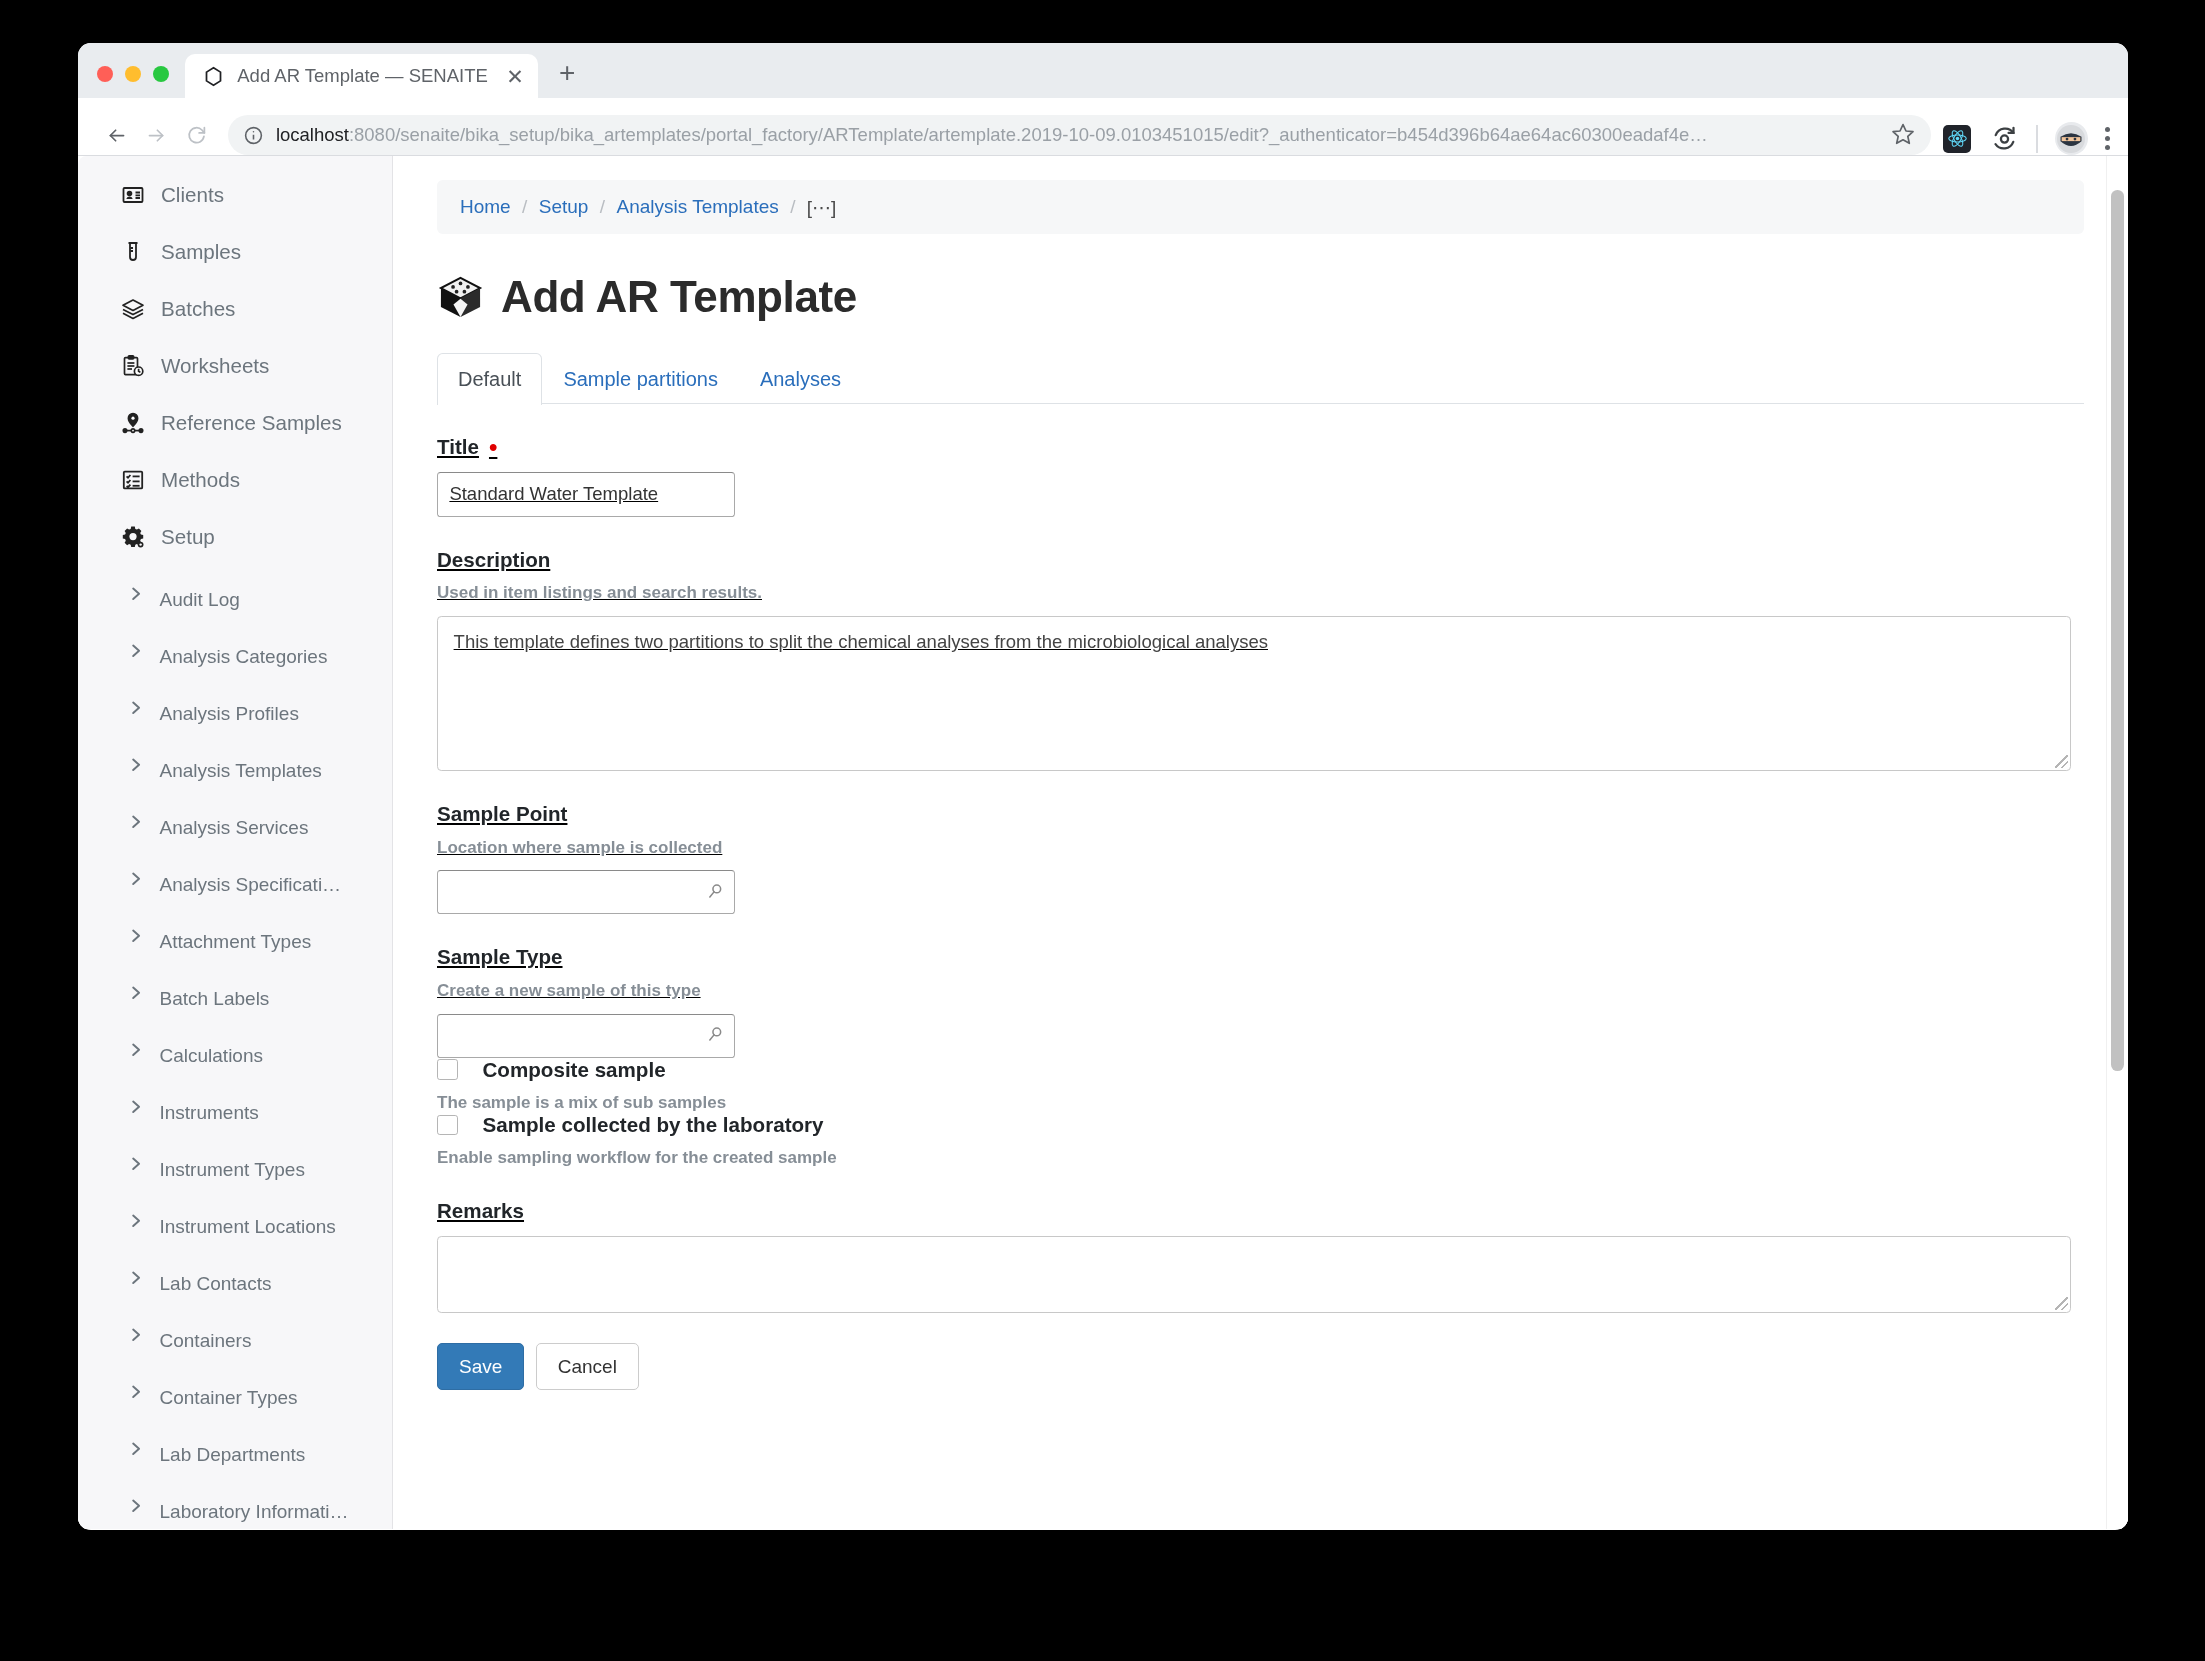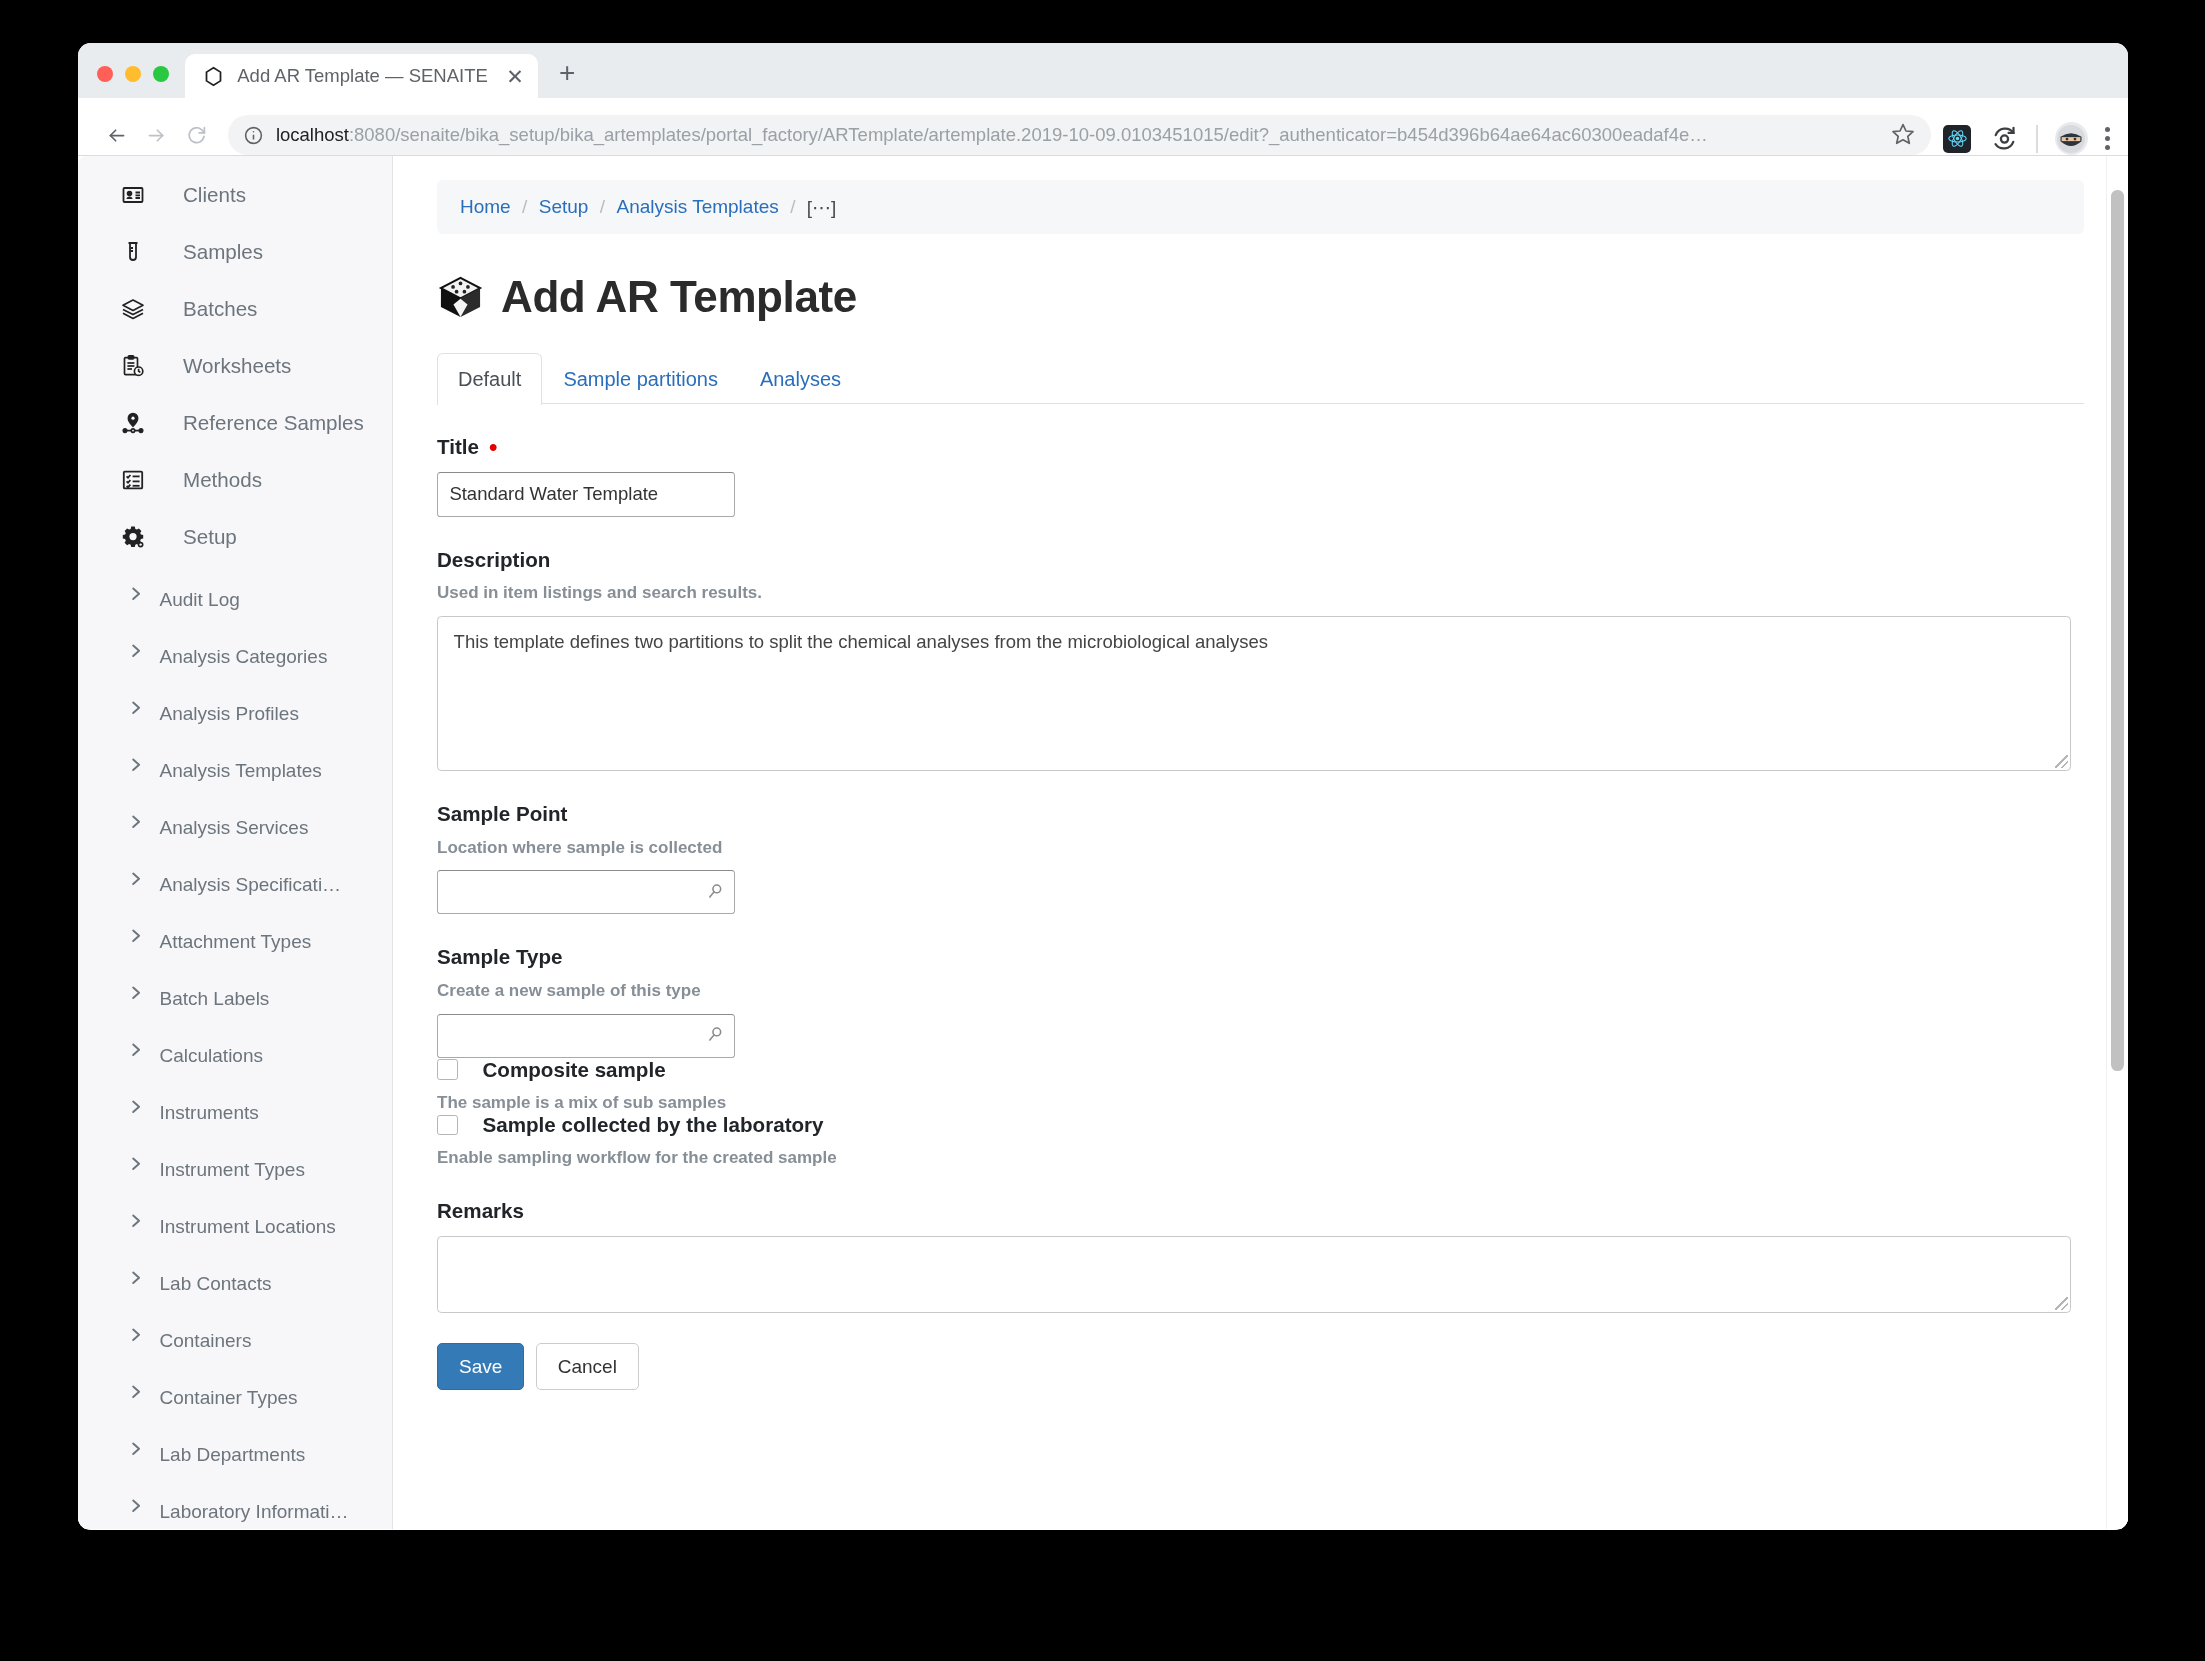--- a/index.html
+++ b/index.html
@@ -146,21 +146,20 @@
     padding-top: 10px;
     box-sizing: border-box;
     border-top-left-radius: 8.5px;
     overflow: hidden;
   }
   .nav-item {
     display: flex; align-items: center;
     padding: 0 0 0 41px;
     height: 57px;
     cursor: pointer;
-    gap: 22px;
   }
   .nav-item .ico {
     width: 28px; height: 28px;
     flex: 0 0 auto;
     margin-right: 14px;
     display: flex; align-items: center; justify-content: center;
   }
   .nav-item .lbl {
     font-size: 20.6px;
     color: #6c757d;
@@ -239,21 +238,21 @@
     border-radius: 5.7px 5.7px 0 0;
     position: relative;
     top: 1.4px;
   }
   .tab-link.active {
     color: #495057;
     background: #ffffff;
     border-color: #dee2e6 #dee2e6 #ffffff;
   }
 
-  .field { margin-top: 31px; }
+  .field { margin-top: 31px; text-decoration: underline; }
   .field-label {
     font-size: 20.6px;
     font-weight: 700;
     color: #212529;
     display: flex; align-items: center; gap: 10px;
   }
   .req-dot { color: #e00000; font-size: 24px; line-height: 0.6; }
   .field-help {
     font-size: 17px;
     font-weight: 700;

